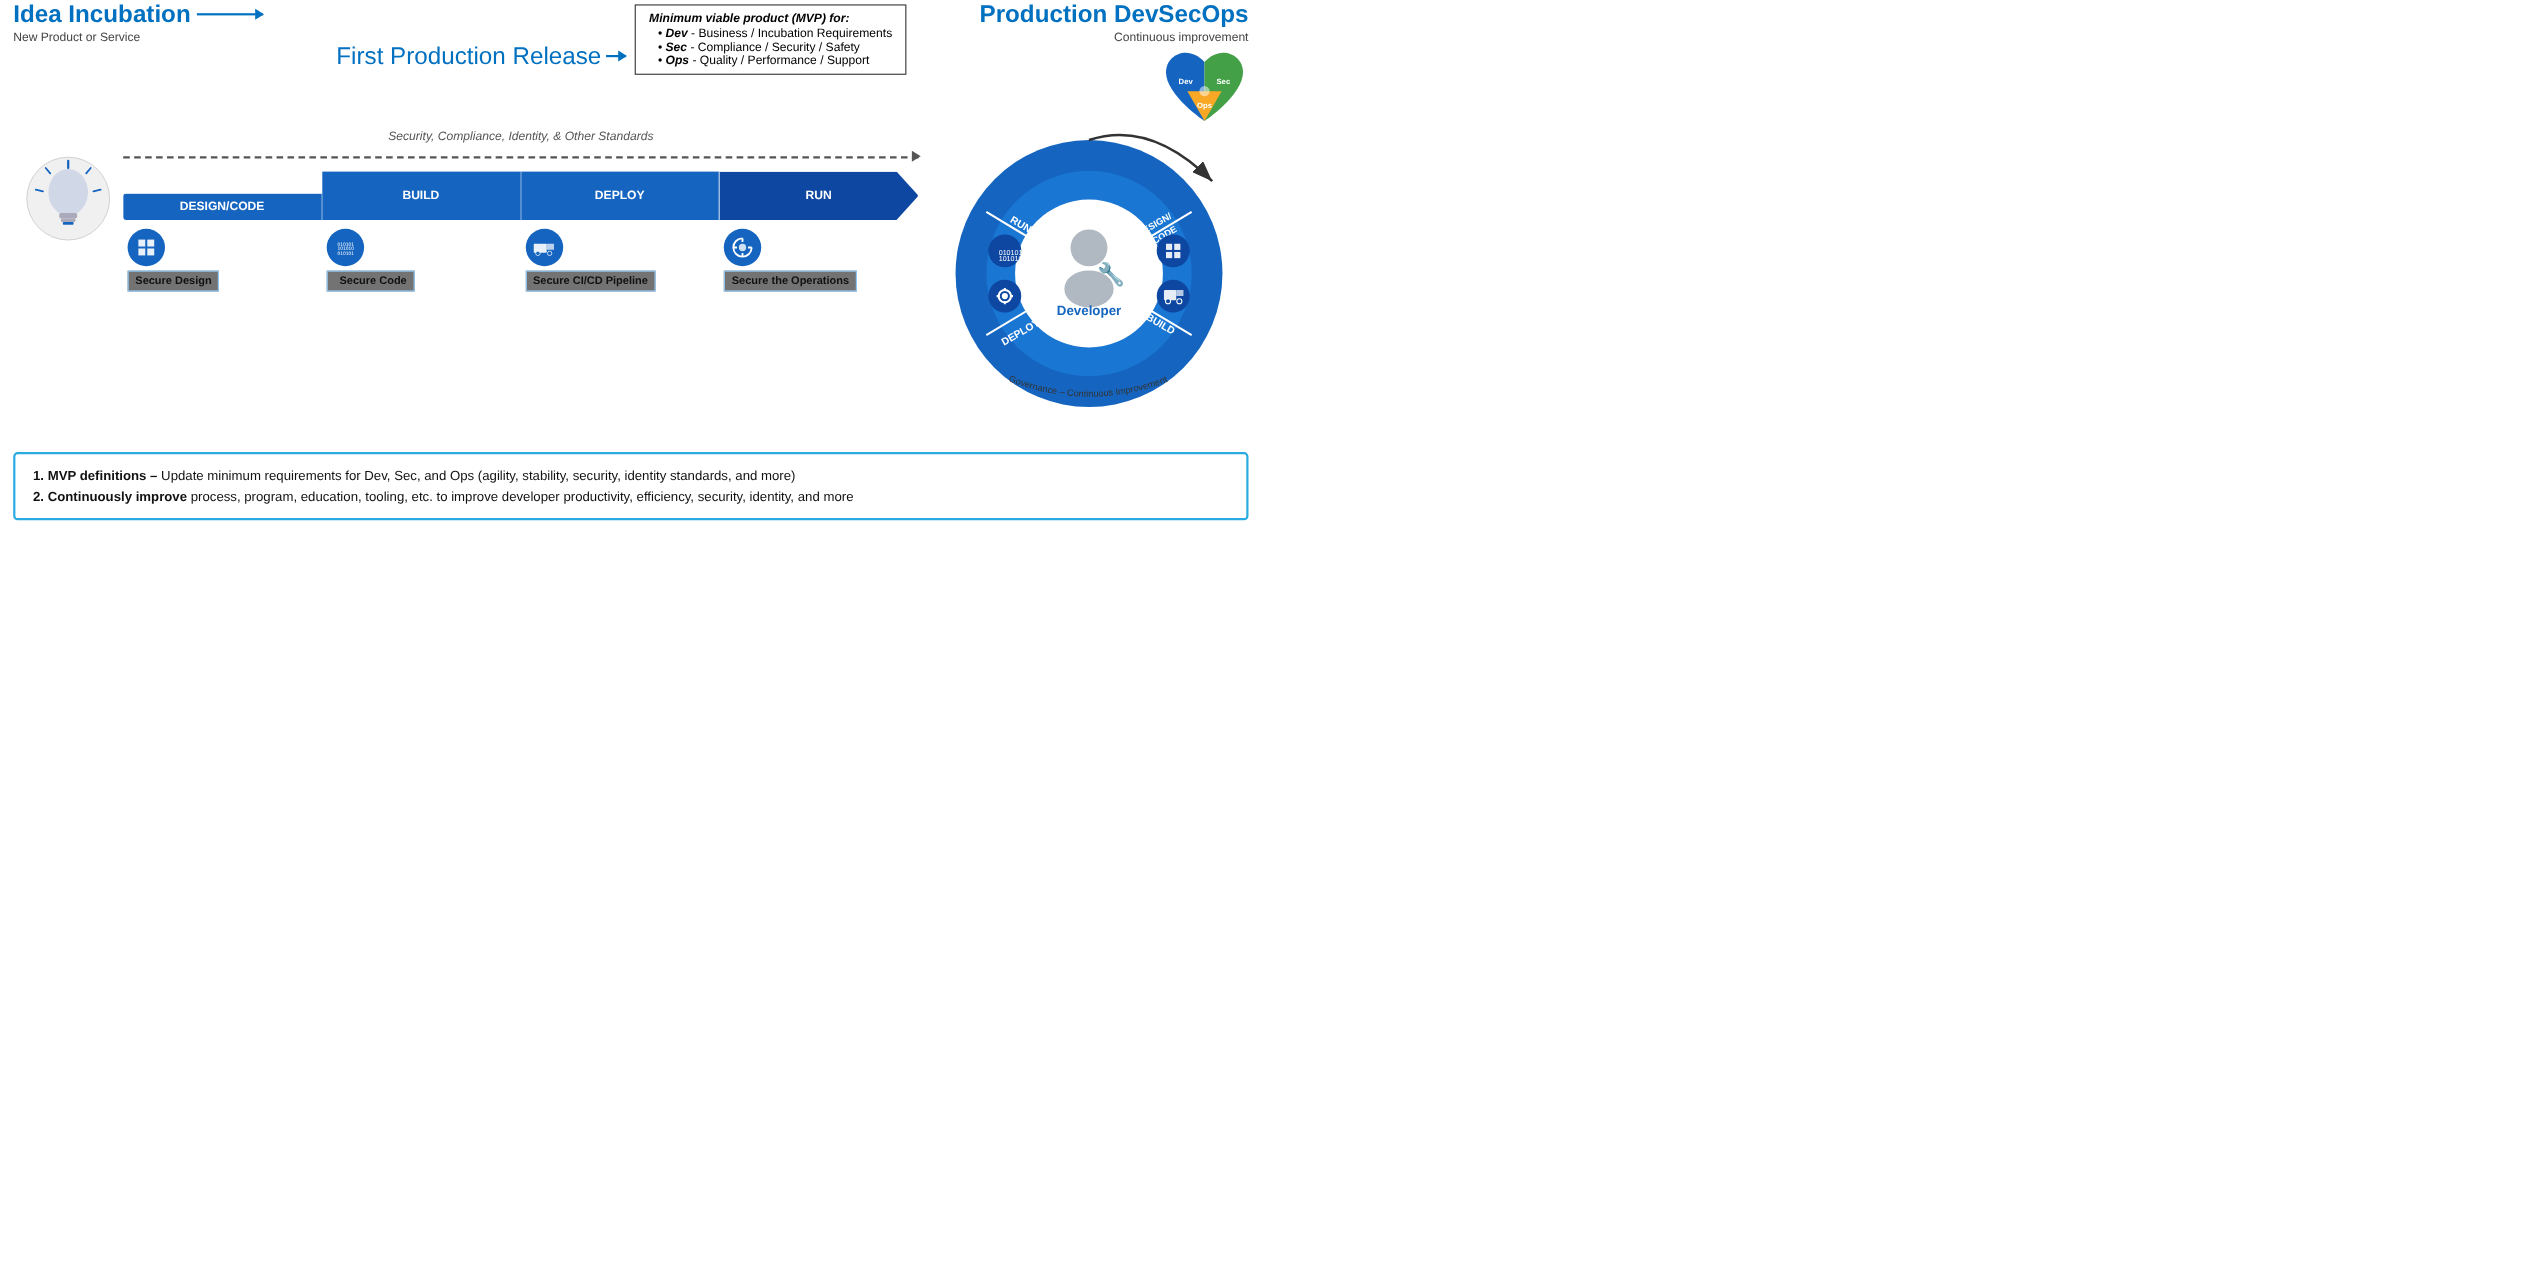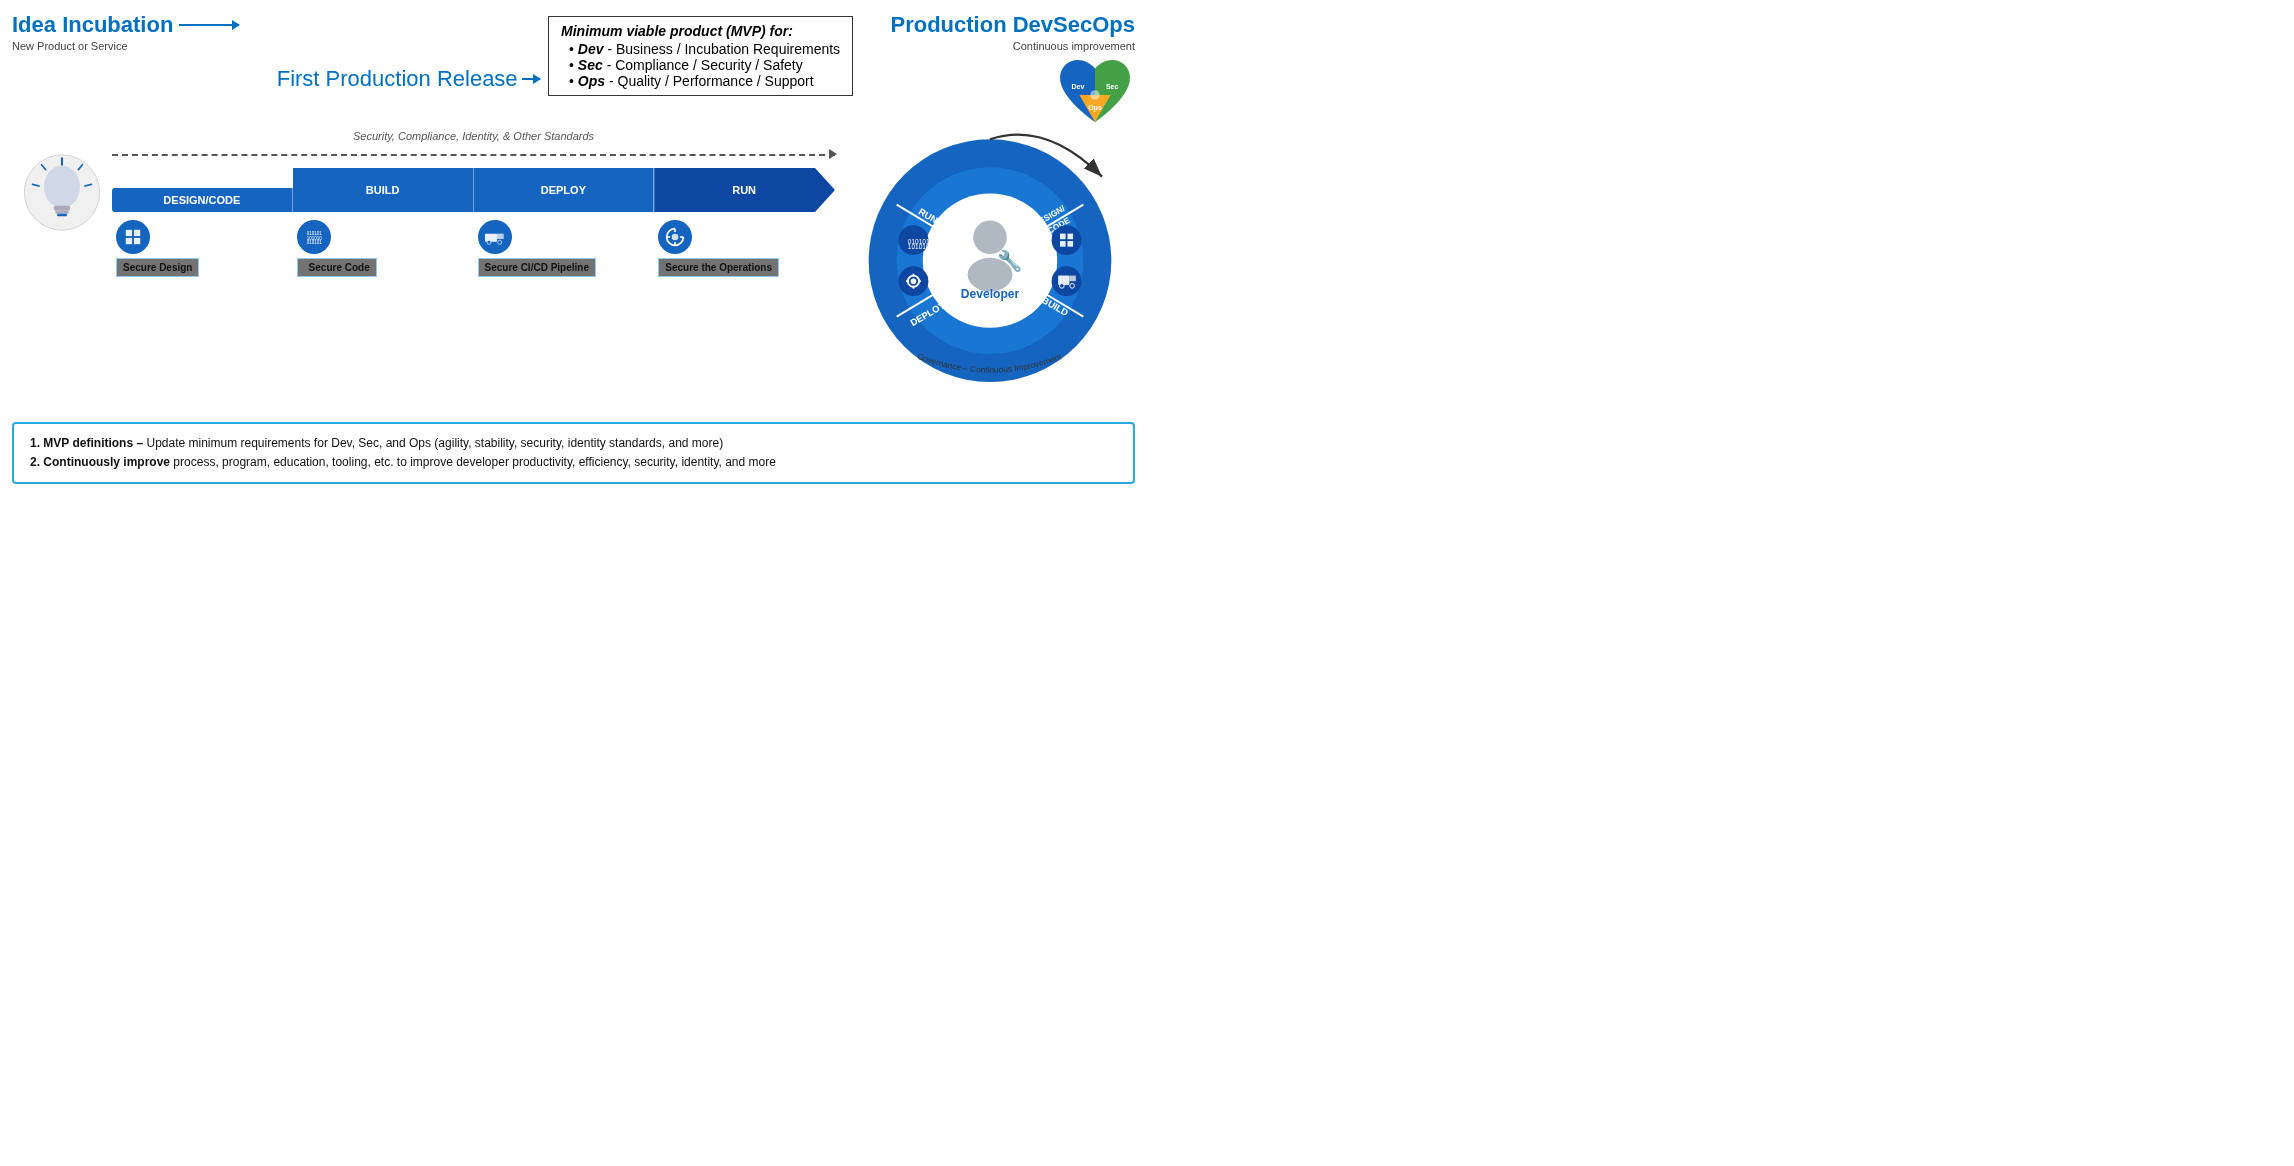--- a/index.html
+++ b/index.html
@@ -7,21 +7,21 @@
       font-family: 'Segoe UI', Arial, sans-serif;
       background: #fff;
       width: 1147px;
       min-height: 583px;
       overflow: hidden;
     }
     .main-container {
       width: 1147px;
       min-height: 583px;
       background: #fff;
-      padding: 12px 12px;
+      padding: 0 12px;
       position: relative;
     }
 
     
     .top-section {
       display: flex;
       align-items: flex-start;
       width: 100%;
       margin-bottom: 4px;
     }
@@ -92,21 +92,21 @@
       border-top: 5px solid transparent;
       border-bottom: 5px solid transparent;
     }
 
     .mvp-box {
       border: 1.5px solid #333;
       padding: 6px 12px;
       margin: 4px auto;
       display: inline-block;
       text-align: left;
-      font-size: 14px;
+      font-size: 11px;
       background: #fff;
       max-width: 340px;
     }
     .mvp-box .mvp-title {
       font-style: italic;
       font-weight: 600;
       margin-bottom: 2px;
     }
     .mvp-box ul {
       list-style: none;

